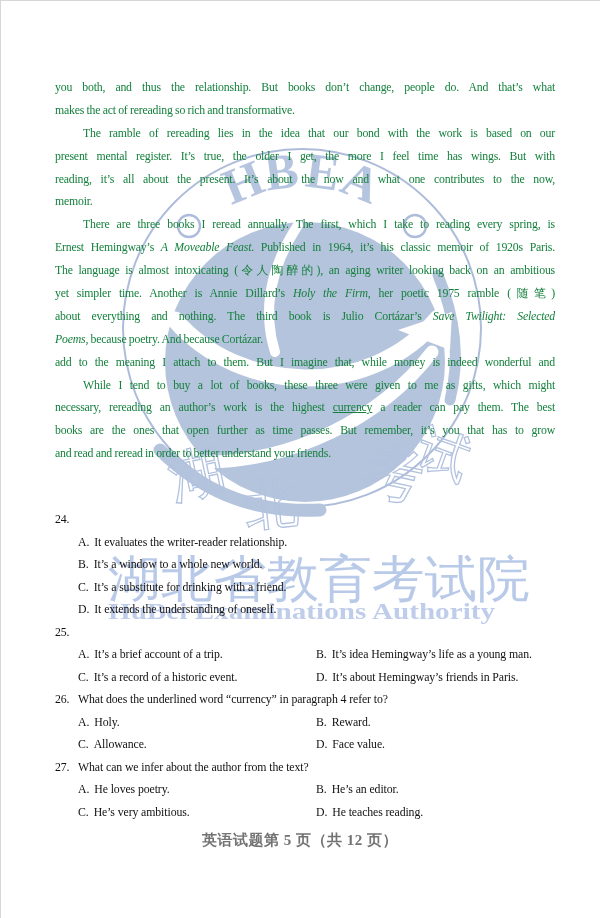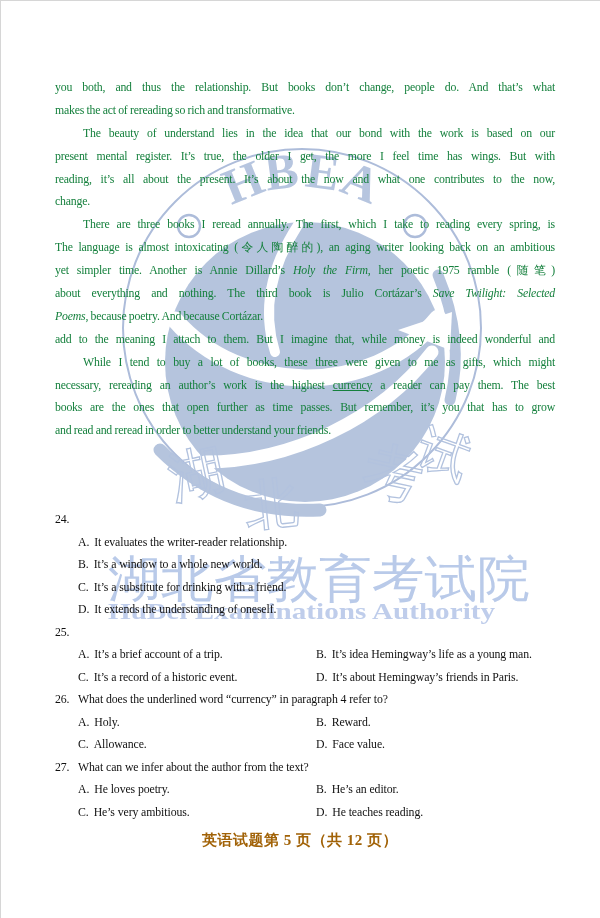--- a/index.html
+++ b/index.html
@@ -34,21 +34,21 @@
   
   .questions { position:absolute; left:55px; top:508px; width:500px; z-index:1; color:#111; }
   .qrow { display:flex; height:22.5px; line-height:22.5px; font-size:11.8px; letter-spacing:-0.1px; }
   .qnum { flex:0 0 23px; }
   .orow { display:flex; padding-left:23px; height:22.5px; line-height:22.5px; font-size:11.8px; letter-spacing:-0.1px; }
   .ocell { display:flex; }
   .ocell.c1 { flex:0 0 238px; }
   .olabel { margin-right:5px; }
   
   .footer { position:absolute; left:0; top:831px; width:600px; text-align:center;
-    font-size:15px; font-weight:bold; color:#a16207; z-index:1; letter-spacing:0.5px; }
+    font-size:15px; font-weight:bold; color:#737373; z-index:1; letter-spacing:0.5px; }
 </style>
 </head>
 <body>
 
 <div class="page">
 
   <svg class="wm" width="600" height="918" viewBox="0 0 600 918">
     <g opacity="0.95">
       <circle class="seal-ring" cx="302" cy="328" r="179"></circle>
 
@@ -78,27 +78,28 @@
       <text class="org-en" x="108" y="619" textLength="387" lengthAdjust="spacingAndGlyphs">HuBei Examinations Authority</text>
     </g>
   </svg>
 
   <div class="passage">
       <div class="para">
         <div class="pline">you both, and thus the relationship. But books don’t change, people do. And that’s what</div>
         <div class="pline plast">makes the act of rereading so rich and transformative.</div>
       </div>
       <div class="para">
-        <div class="pline indent">The beauty of understand lies in the idea that our bond with the work is based on our</div>
+        <div class="pline indent">The ramble of rereading lies in the idea that our bond with the work is based on our</div>
         <div class="pline">present mental register. It’s true, the older I get, the more I feel time has wings. But with</div>
         <div class="pline">reading, it’s all about the present. It’s about the now and what one contributes to the now,</div>
-        <div class="pline plast">change.</div>
+        <div class="pline plast">memoir.</div>
       </div>
       <div class="para">
         <div class="pline indent">There are three books I reread annually. The first, which I take to reading every spring, is</div>
+        <div class="pline">Ernest Hemingway’s <i>A Moveable Feast</i>. Published in 1964, it’s his classic memoir of 1920s Paris.</div>
         <div class="pline">The language is almost intoxicating (令人陶醉的), an aging writer looking back on an ambitious</div>
         <div class="pline">yet simpler time. Another is Annie Dillard’s <i>Holy the Firm</i>, her poetic 1975 ramble (随笔)</div>
         <div class="pline">about everything and nothing. The third book is Julio Cortázar’s <i>Save Twilight: Selected</i></div>
         <div class="pline plast"><i>Poems</i>, because poetry. And because Cortázar.</div>
       </div>
       <div class="para">
         <div class="pline">add to the meaning I attach to them. But I imagine that, while money is indeed wonderful and</div>
         <div class="pline indent">While I tend to buy a lot of books, these three were given to me as gifts, which might</div>
         <div class="pline">necessary, rereading an author’s work is the highest <u>currency</u> a reader can pay them. The best</div>
         <div class="pline">books are the ones that open further as time passes. But remember, it’s you that has to grow</div>

